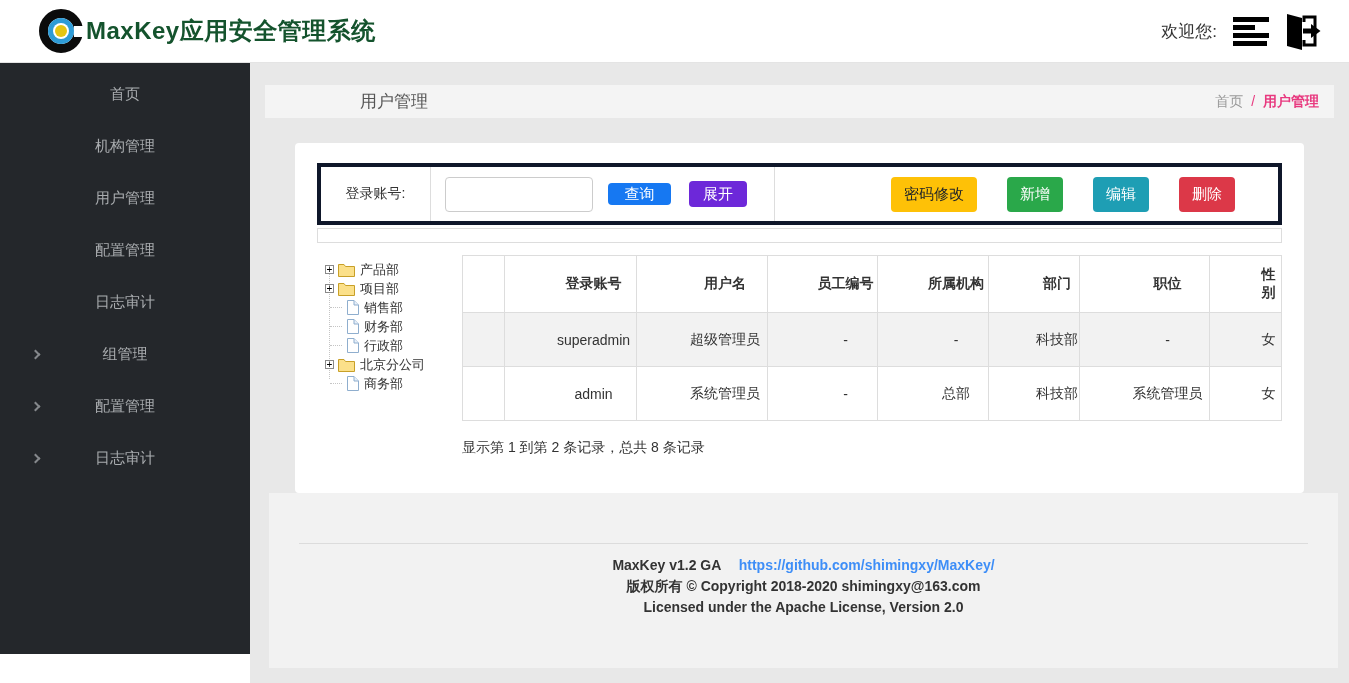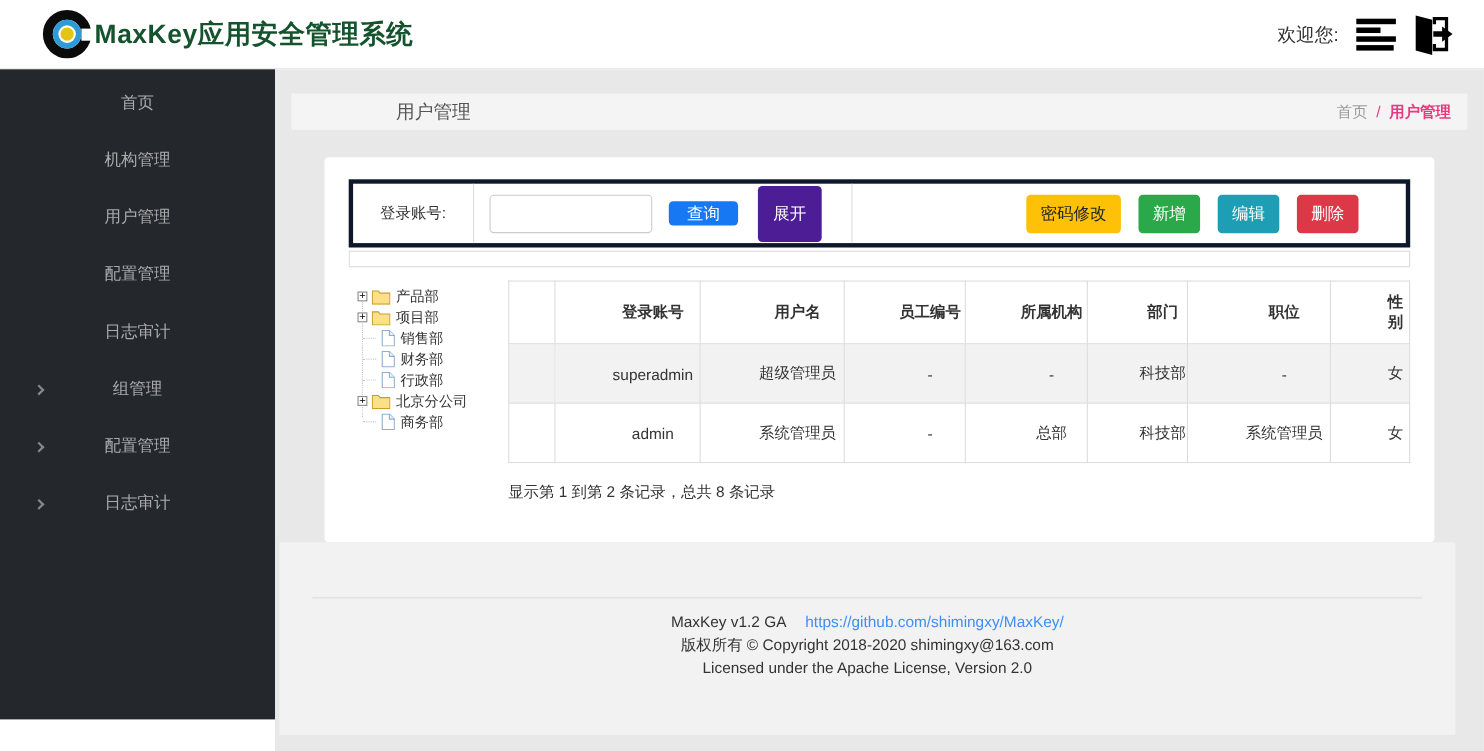--- a/index.html
+++ b/index.html
@@ -58,23 +58,23 @@
   .panel { position:absolute; top:80px; left:45px; width:1009px; height:350px;
     background:#fff; border-radius:4px; padding:20px 22px; }
 
   .search-box { border:4px solid #0f172a; height:62px; display:flex; align-items:center; }
   .search-label-cell { width:110px; align-self:stretch; display:flex; align-items:center;
     justify-content:center; border-right:1px solid #ddd; font-size:14px; color:#333; }
   .search-input { margin-left:14px; width:148px; height:35px; border:1px solid #ccc;
     border-radius:4px; padding:0 8px; font-size:14px; font-family:inherit; }
   .btn { border:none; border-radius:4px; font-size:15px; cursor:pointer; font-family:inherit; }
   .btn-query  { margin-left:15px; width:63px; height:22px; background:#1678f2; color:#fff; }
-  .btn-expand { margin-left:18px; width:58px; height:51px; background:#4c1d95; color:#fff; }
+  .btn-expand { margin-left:18px; width:58px; height:26px; background:#6d28d9; color:#fff; }
   .search-divider { align-self:stretch; margin-left:27px; border-left:1px solid #ddd; width:0; }
-  .action-group { margin-left:auto; display:flex; align-items:center; gap:16px; padding-right:43px; }
+  .action-group { margin-left:auto; display:flex; align-items:center; gap:30px; padding-right:43px; }
   .action-group .btn { height:35px; padding:0 13px; }
   .btn-password { background:#fec107; color:#212529; }
   .btn-add    { background:#2aa84a; color:#fff; }
   .btn-edit   { background:#1e9eb4; color:#fff; }
   .btn-delete { background:#dc3848; color:#fff; }
 
   .collapse-strip { margin-top:3px; border:1px solid #ddd; height:15px; background:#fff; }
 
   .content-row { display:flex; margin-top:12px; }
 
@@ -98,21 +98,21 @@
   th, td { border:1px solid #ddd; text-align:center; font-size:14px; color:#333; overflow:hidden;padding-left:46px; }
   th { height:57px; font-weight:bold; background:#fff; }
   td { height:54px; background:#fff; }
   tr.striped td { background:#f2f2f2; }
   input[type="checkbox"] { appearance:none; -webkit-appearance:none; width:15px; height:15px;
     border:1.5px solid #555; background:#fff; vertical-align:middle; cursor:pointer; }
 
   .summary { margin-top:18px; font-size:14px; color:#333; }
 
   
-  .footer-area { position:absolute; top:430px; left:4px; width:1069px; height:175px; background:#f2f2f2; }
+  .footer-area { position:absolute; top:430px; left:19px; width:1069px; height:175px; background:#f2f2f2;font-weight:bold; }
   .footer-divider { margin:50px 30px 0; border-top:1px solid #dcdcdc; }
   .footer-text { text-align:center; font-size:14px; color:#333; margin-top:11px; line-height:21px; }
   .flink { color:#3e8ef7; text-decoration:none; margin-left:14px; cursor:pointer; }
 </style>
 </head>
 <body>
 
 <div class="topbar">
   <div class="brand">
     <div class="logo">

